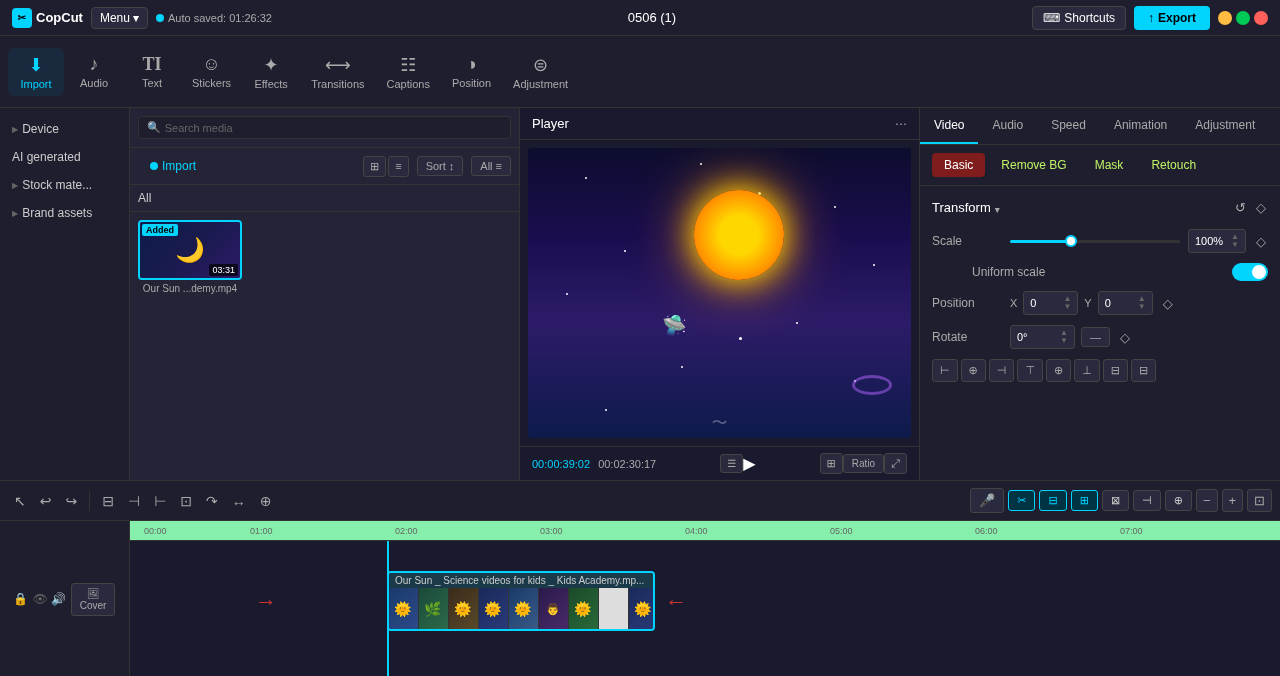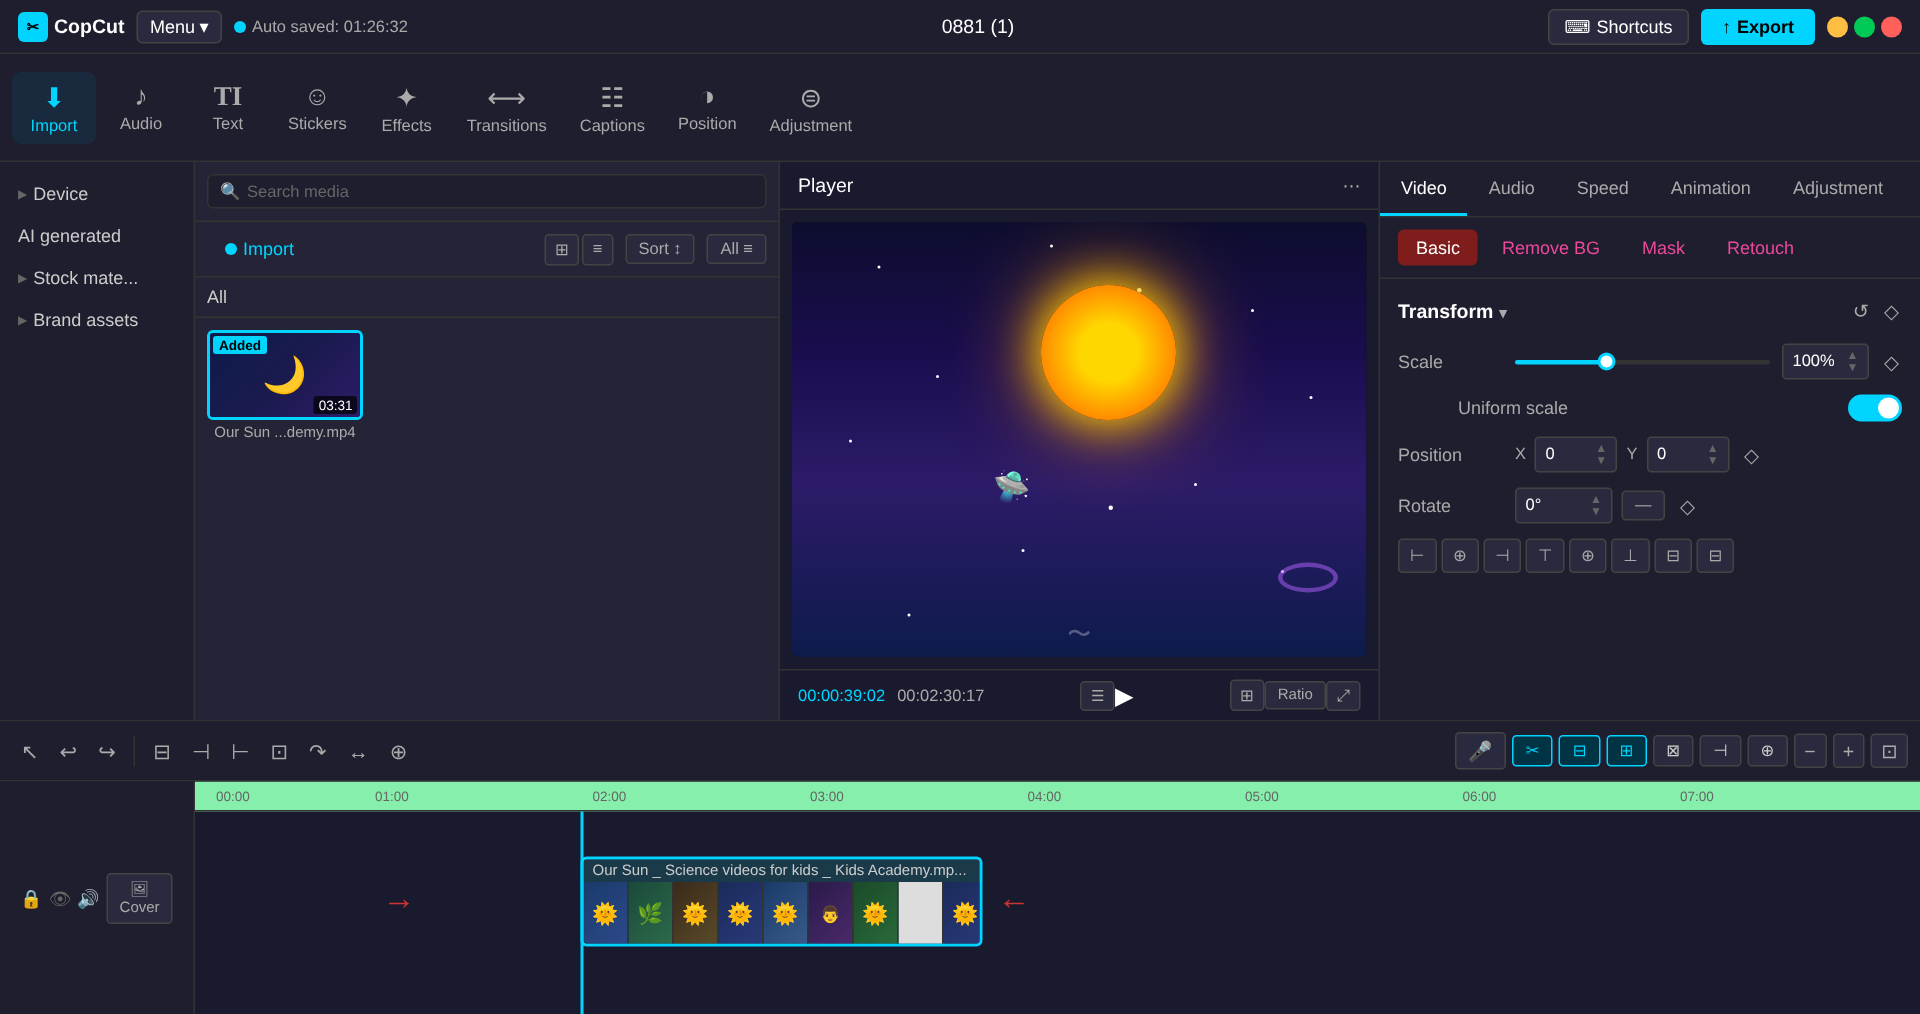--- a/index.html
+++ b/index.html
@@ -73,25 +73,25 @@
     .player-time-total { color: #aaa; font-size: 11px; }
     .play-btn { background: transparent; border: none; color: #fff; cursor: pointer; font-size: 16px; }
     .ratio-btn { background: #2a2a3e; border: 1px solid #444; border-radius: 3px; padding: 3px 8px; cursor: pointer; color: #aaa; font-size: 10px; }
 
     
     .right-panel { width: 360px; background: #1e1e2e; display: flex; flex-direction: column; }
     .right-tabs { display: flex; border-bottom: 1px solid #333; }
     .right-tab { padding: 10px 14px; cursor: pointer; font-size: 12px; color: #aaa; border-bottom: 2px solid transparent; }
     .right-tab.active { color: #fff; border-bottom-color: #00d4ff; }
     .right-sub-tabs { display: flex; gap: 4px; padding: 8px 12px; border-bottom: 1px solid #333; }
-    .sub-tab { padding: 5px 12px; border-radius: 4px; cursor: pointer; font-size: 12px; color: #ec4899; background: transparent; }
+    .sub-tab { padding: 5px 12px; border-radius: 4px; cursor: pointer; font-size: 12px; color: #bef264; background: transparent; }
     .sub-tab.active { background: #7f1d1d; color: #fff; }
     .right-content { padding: 12px; flex: 1; overflow-y: auto; }
     .section-header { display: flex; align-items: center; justify-content: space-between; margin-bottom: 12px; }
-    .section-title { font-size: 13px; font-weight: 700; display: flex; align-items: flex-end; gap: 4px; }
+    .section-title { font-size: 13px; font-weight: 400; display: flex; align-items: flex-end; gap: 4px; }
     .section-actions { display: flex; gap: 6px; }
     .icon-btn { background: transparent; border: none; color: #aaa; cursor: pointer; font-size: 13px; padding: 2px; }
 
     .prop-row { display: flex; align-items: center; margin-bottom: 10px; gap: 8px; }
     .prop-label { width: 70px; color: #aaa; font-size: 12px; flex-shrink: 0; }
     .prop-slider { flex: 1; -webkit-appearance: none; height: 3px; background: linear-gradient(to right, #00d4ff 35%, #333 35%); border-radius: 2px; outline: none; cursor: pointer; }
     .prop-slider::-webkit-slider-thumb { -webkit-appearance: none; width: 12px; height: 12px; background: #fff; border-radius: 50%; cursor: pointer; border: 2px solid #00d4ff; }
     .prop-input { background: #2a2a3e; border: 1px solid #444; border-radius: 3px; color: #fff; padding: 3px 6px; width: 58px; font-size: 11px; text-align: right; display: flex; align-items: center; justify-content: space-between; }
     .input-arrows { display: flex; flex-direction: column; }
     .input-arrow { background: transparent; border: none; color: #666; cursor: pointer; font-size: 8px; line-height: 1; }
@@ -150,21 +150,21 @@
     <button class="menu-btn">
       <span>Menu</span>
       <span>▾</span>
     </button>
     <div class="autosave">
       <div class="autosave-dot"></div>
       <span>Auto saved: 01:26:32</span>
     </div>
   </div>
   <div class="topbar-center">
-    <span>0881 (1)</span>
+    <span>0506 (1)</span>
   </div>
   <div class="topbar-right">
     <button class="shortcuts-btn">
       <span>⌨</span>
       <span>Shortcuts</span>
     </button>
     <button class="export-btn">
       <span>↑</span>
       <span>Export</span>
     </button>

